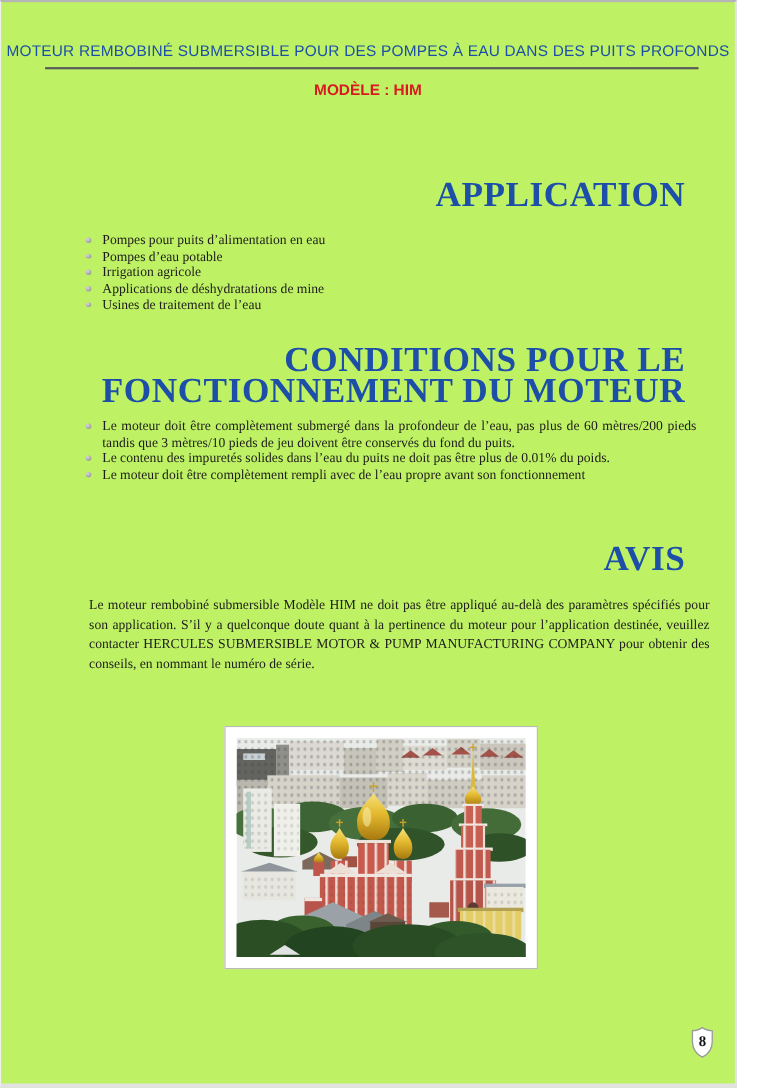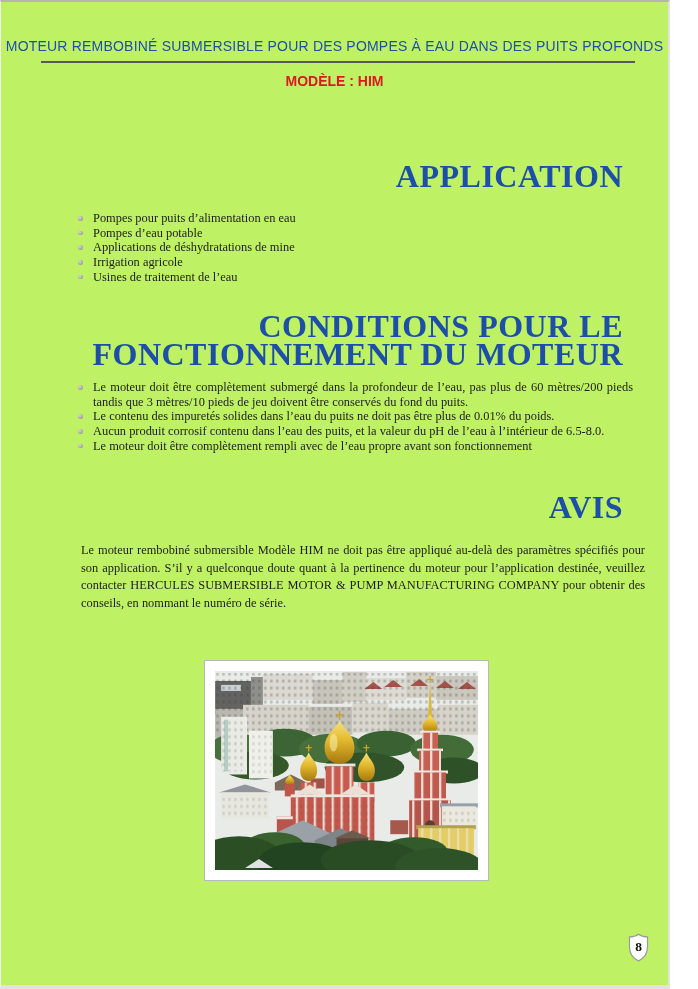--- a/index.html
+++ b/index.html
@@ -85,30 +85,29 @@
 <div class="page">
 
   <div class="doc-header-title">MOTEUR REMBOBINÉ SUBMERSIBLE POUR DES POMPES À EAU DANS DES PUITS PROFONDS</div>
   <div class="header-rule"></div>
   <div class="model-label">MODÈLE : HIM</div>
 
   <h1 class="sec-heading" style="top:160px;">APPLICATION</h1>
   <ul class="bullet-list" style="top:181px;margin-top:28px;">
     <li>Pompes pour puits d’alimentation en eau</li>
     <li>Pompes d’eau potable</li>
+    <li>Irrigation agricole</li>
     <li>Applications de déshydratations de mine</li>
-    <li>Irrigation agricole</li>
     <li>Usines de traitement de l’eau</li>
   </ul>
 
   <h1 class="sec-heading" style="top:310px;">CONDITIONS POUR LE FONCTIONNEMENT DU MOTEUR</h1>
   <ul class="bullet-list" style="top:378px;">
     <li>Le moteur doit être complètement submergé dans la profondeur de l’eau, pas plus de 60 mètres/200 pieds tandis que 3 mètres/10 pieds de jeu doivent être conservés du fond du puits.</li>
     <li>Le contenu des impuretés solides dans l’eau du puits ne doit pas être plus de 0.01% du poids.</li>
-    <li>Aucun produit corrosif contenu dans l’eau des puits, et la valeur du pH de l’eau à l’intérieur de 6.5-8.0.</li>
     <li>Le moteur doit être complètement rempli avec de l’eau propre avant son fonctionnement</li>
   </ul>
 
   <h1 class="sec-heading" style="top:491px;">AVIS</h1>
   <p class="body-paragraph" style="top:528px;">Le moteur rembobiné submersible Modèle HIM ne doit pas être appliqué au-delà des paramètres spécifiés pour son application. S’il y a quelconque doute quant à la pertinence du moteur pour l’application destinée, veuillez contacter HERCULES SUBMERSIBLE MOTOR &amp; PUMP MANUFACTURING COMPANY pour obtenir des conseils, en nommant le numéro de série.</p>
 
   <div class="photo-frame">
     <svg width="263" height="199" viewBox="0 0 264 200" xmlns="http://www.w3.org/2000/svg">
       <defs>
         <linearGradient id="gold" x1="0" y1="0" x2="0" y2="1">

